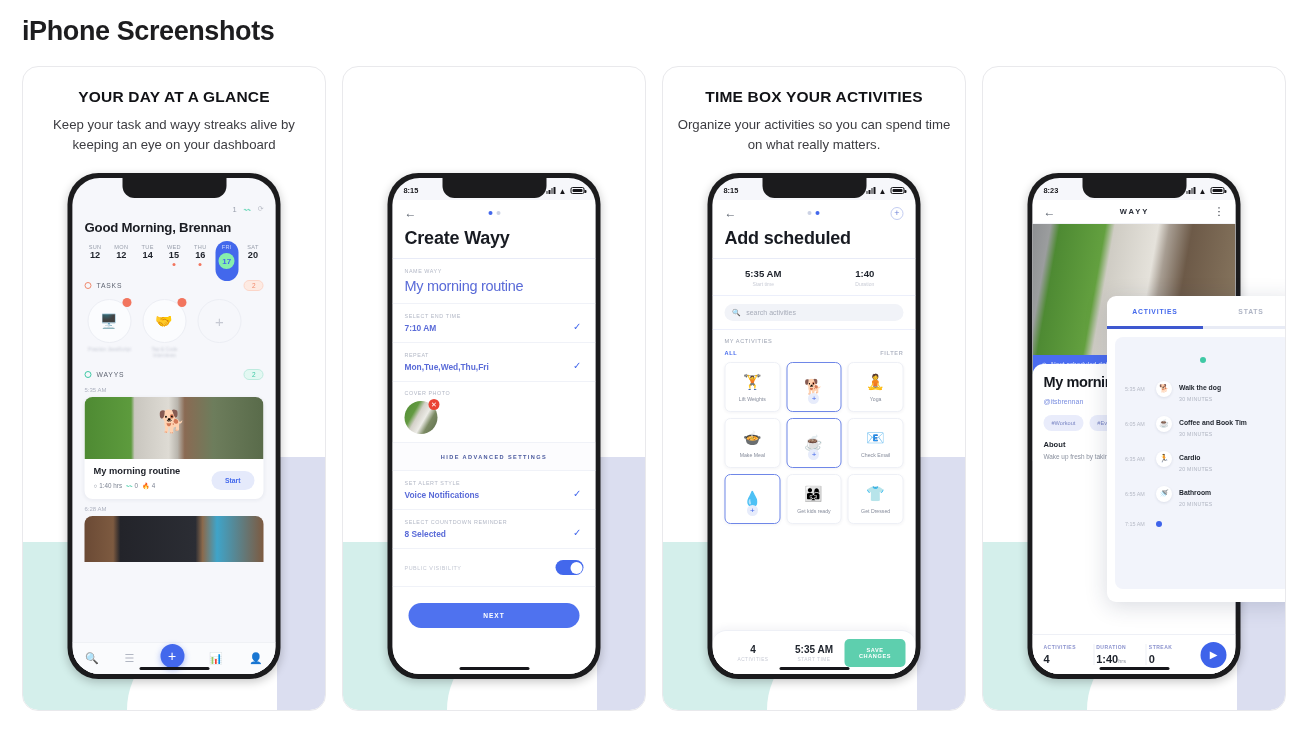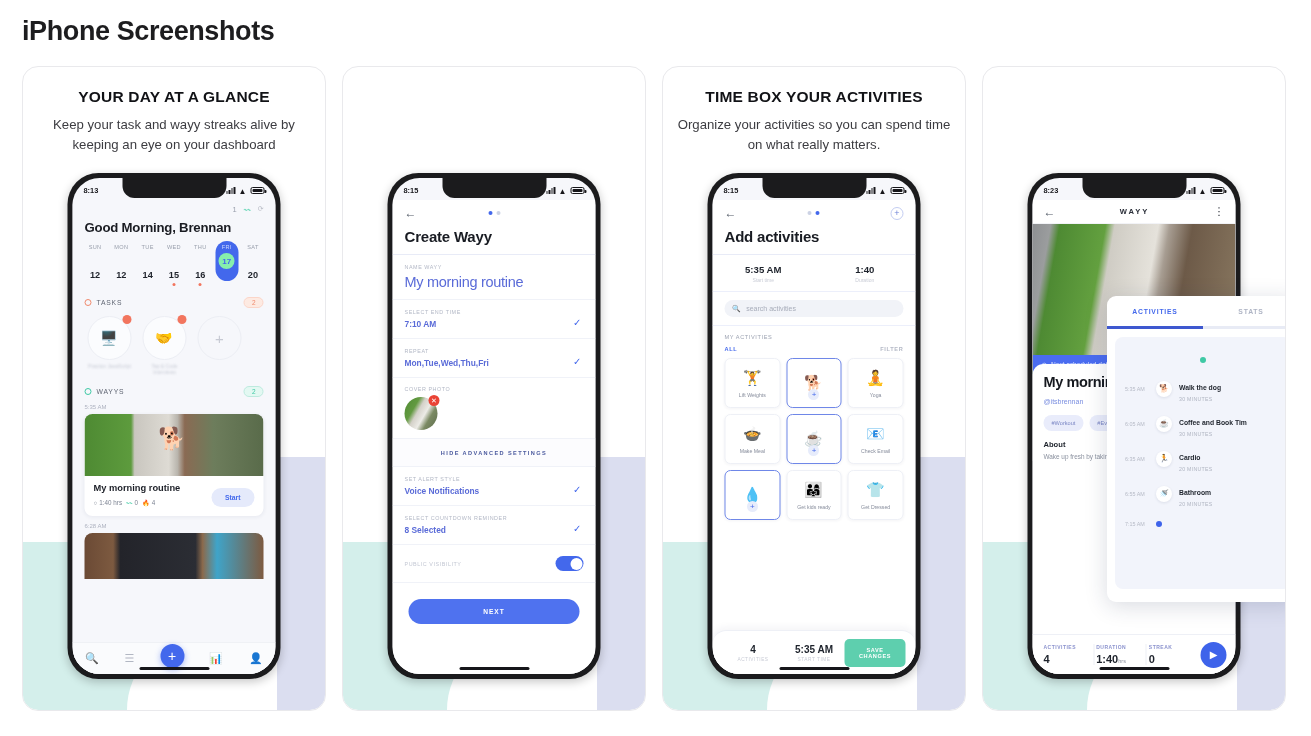--- a/index.html
+++ b/index.html
@@ -101,21 +101,21 @@
   .app { position:absolute; top:22px; left:0; right:0; bottom:0; overflow:hidden; }
 
   
   .s1 { background:#f6f7fb; }
   .s1 .topicons{ display:flex; justify-content:flex-end; align-items:center; gap:7px; padding:4px 12px 0 0; font-size:7px; color:#b9bcc6;}
   .s1 .streaknum{ color:#9aa0ad; font-size:7.5px;}
   .s1 .greet{ font-size:13.2px; font-weight:bold; color:#1a1c22; padding:6px 0 0 12px; letter-spacing:-.2px;}
   .week{ display:flex; justify-content:space-between; padding:9px 10px 0 10px; position:relative;}
   .wd{ width:25px; text-align:center; position:relative; }
   .wd .dn{ font-size:5.6px; color:#9aa0ad; letter-spacing:.3px; }
-  .wd .dg{ font-size:9.2px; font-weight:bold; color:#1f232b; margin-top:20px;}
+  .wd .dg{ font-size:9.2px; font-weight:bold; color:#1f232b; margin-top:0;}
   .wd .dot{ width:3px;height:3px;border-radius:50%;background:#f2755e;margin:3px auto 0;}
   .wd.sel{ }
   .wd.sel .pill{ position:absolute; left:1px; top:-3px; width:23px;height:40px;background:#4368ec;border-radius:12px; z-index:0;}
   .wd.sel .dn{ position:relative; z-index:1; color:#cdd8fb;}
   .wd.sel .circ{ position:relative; z-index:1; width:16px;height:16px;border-radius:50%;background:#86efac;margin:3px auto 0;display:flex;align-items:center;justify-content:center;}
   .wd.sel .circ span{font-size:8px;font-weight:bold;color:#4368ec;}
 
   .sechead{ display:flex; align-items:center; justify-content:space-between; padding:11px 12px 0 12px;}
   .sechead .lbl{ display:flex; align-items:center; gap:5px; font-size:6.8px; letter-spacing:.8px; color:#5f6572;}
   .ring{ width:7px;height:7px;border-radius:50%;border:1.6px solid #f08a6d;}
@@ -148,21 +148,21 @@
   .tabbar .ti{ font-size:11px; color:#b2b7c3; }
   .fab{ width:24px;height:24px;border-radius:50%;background:#4368ec;color:#fff;display:flex;align-items:center;justify-content:center;font-size:14px; margin-top:-6px; box-shadow:0 2px 6px rgba(67,104,236,.45);}
 
   
   .s2 { background:#fff; }
   .navrow{ display:flex; align-items:center; justify-content:space-between; padding:6px 12px 0 12px;}
   .back{ font-size:12px; color:#4e5663;}
   .dots{ display:flex; gap:4px;}
   .dots i{ width:4px;height:4px;border-radius:50%; background:#ccd2e4; display:block;}
   .dots i.on{ background:#4368ec;}
-  .h1{ font-size:15px; font-weight:bold; color:#181b22; padding:8px 0 0 12px; letter-spacing:-.2px;}
+  .h1{ font-size:18px; font-weight:bold; color:#181b22; padding:8px 0 0 12px; letter-spacing:-.2px;}
   .divider{ height:1px; background:#e8ebf7; margin-top:9px;}
   .field{ padding:9px 12px 9px 12px; position:relative; border-bottom:1px solid #f0f2f8;}
   .field .flbl{ font-size:5.4px; letter-spacing:.55px; color:#b3b8c6;}
   .field .fval{ font-size:8.4px; color:#5a6bd8; margin-top:4px; font-weight:600;}
   .field.big .fval{ font-size:14.5px; font-weight:normal; margin-top:4px; letter-spacing:-.3px;}
   .check{ position:absolute; right:14px; bottom:10px; font-size:10px; color:#4368ec; }
   .coverwrap{ padding:8px 12px 8px 12px; border-bottom:1px solid #f0f2f8;}
   .cover{ width:33px;height:33px;border-radius:50%; margin-top:5px; position:relative;
      background:linear-gradient(120deg,#4e8a33 0%,#639a41 30%,#d4d1c9 42%,#ecebe6 58%,#7b8a63 72%,#5b6b4a 100%);}
   .cover .x{ position:absolute; right:-2px; top:-2px; width:11px;height:11px;border-radius:50%;background:#ea4335;color:#fff;font-size:7px;display:flex;align-items:center;justify-content:center;}
@@ -262,33 +262,20 @@
         <div class="card-title">YOUR DAY AT A GLANCE</div>
         <div class="card-sub">Keep your task and wayy streaks alive by keeping an eye on your dashboard</div>
       </div>
       <div class="shape-teal"></div>
       <div class="shape-lav"></div>
       <div class="shape-white-wedge"></div>
 
       <div class="phone">
         <div class="screen">
           <div class="notch"></div>
-          <div class="statusbar">
-            <span>8:13</span>
-            <span class="sb-right">
-              <span class="bars">
-                  <i></i>
-                  <i></i>
-                  <i></i>
-                  <i></i>
-                </span>
-              <span class="wifi"></span>
-              <span class="batt"></span>
-            </span>
-          </div>
 
           <div class="app s1">
             <div class="topicons">
               <span class="streaknum">1</span>
               <span style="color:#6fd8bb">〰</span>
               <span>⟳</span>
             </div>
             <div class="greet">Good Morning, Brennan</div>
 
             <div class="week">
@@ -511,21 +498,21 @@
 
           <div class="app s3">
             <div class="navrow">
               <span class="back">←</span>
               <span class="dots">
                   <i></i>
                   <i class="on"></i>
                 </span>
               <span class="plusbtn">+</span>
             </div>
-            <div class="h1">Add activities</div>
+            <div class="h1">Add scheduled</div>
             <div class="divider"></div>
 
             <div class="timerow">
               <div class="timecell">
                 <div class="tv">5:35 AM</div>
                 <div class="tl">Start time</div>
               </div>
               <div class="timecell">
                 <div class="tv">1:40</div>
                 <div class="tl">Duration</div>

